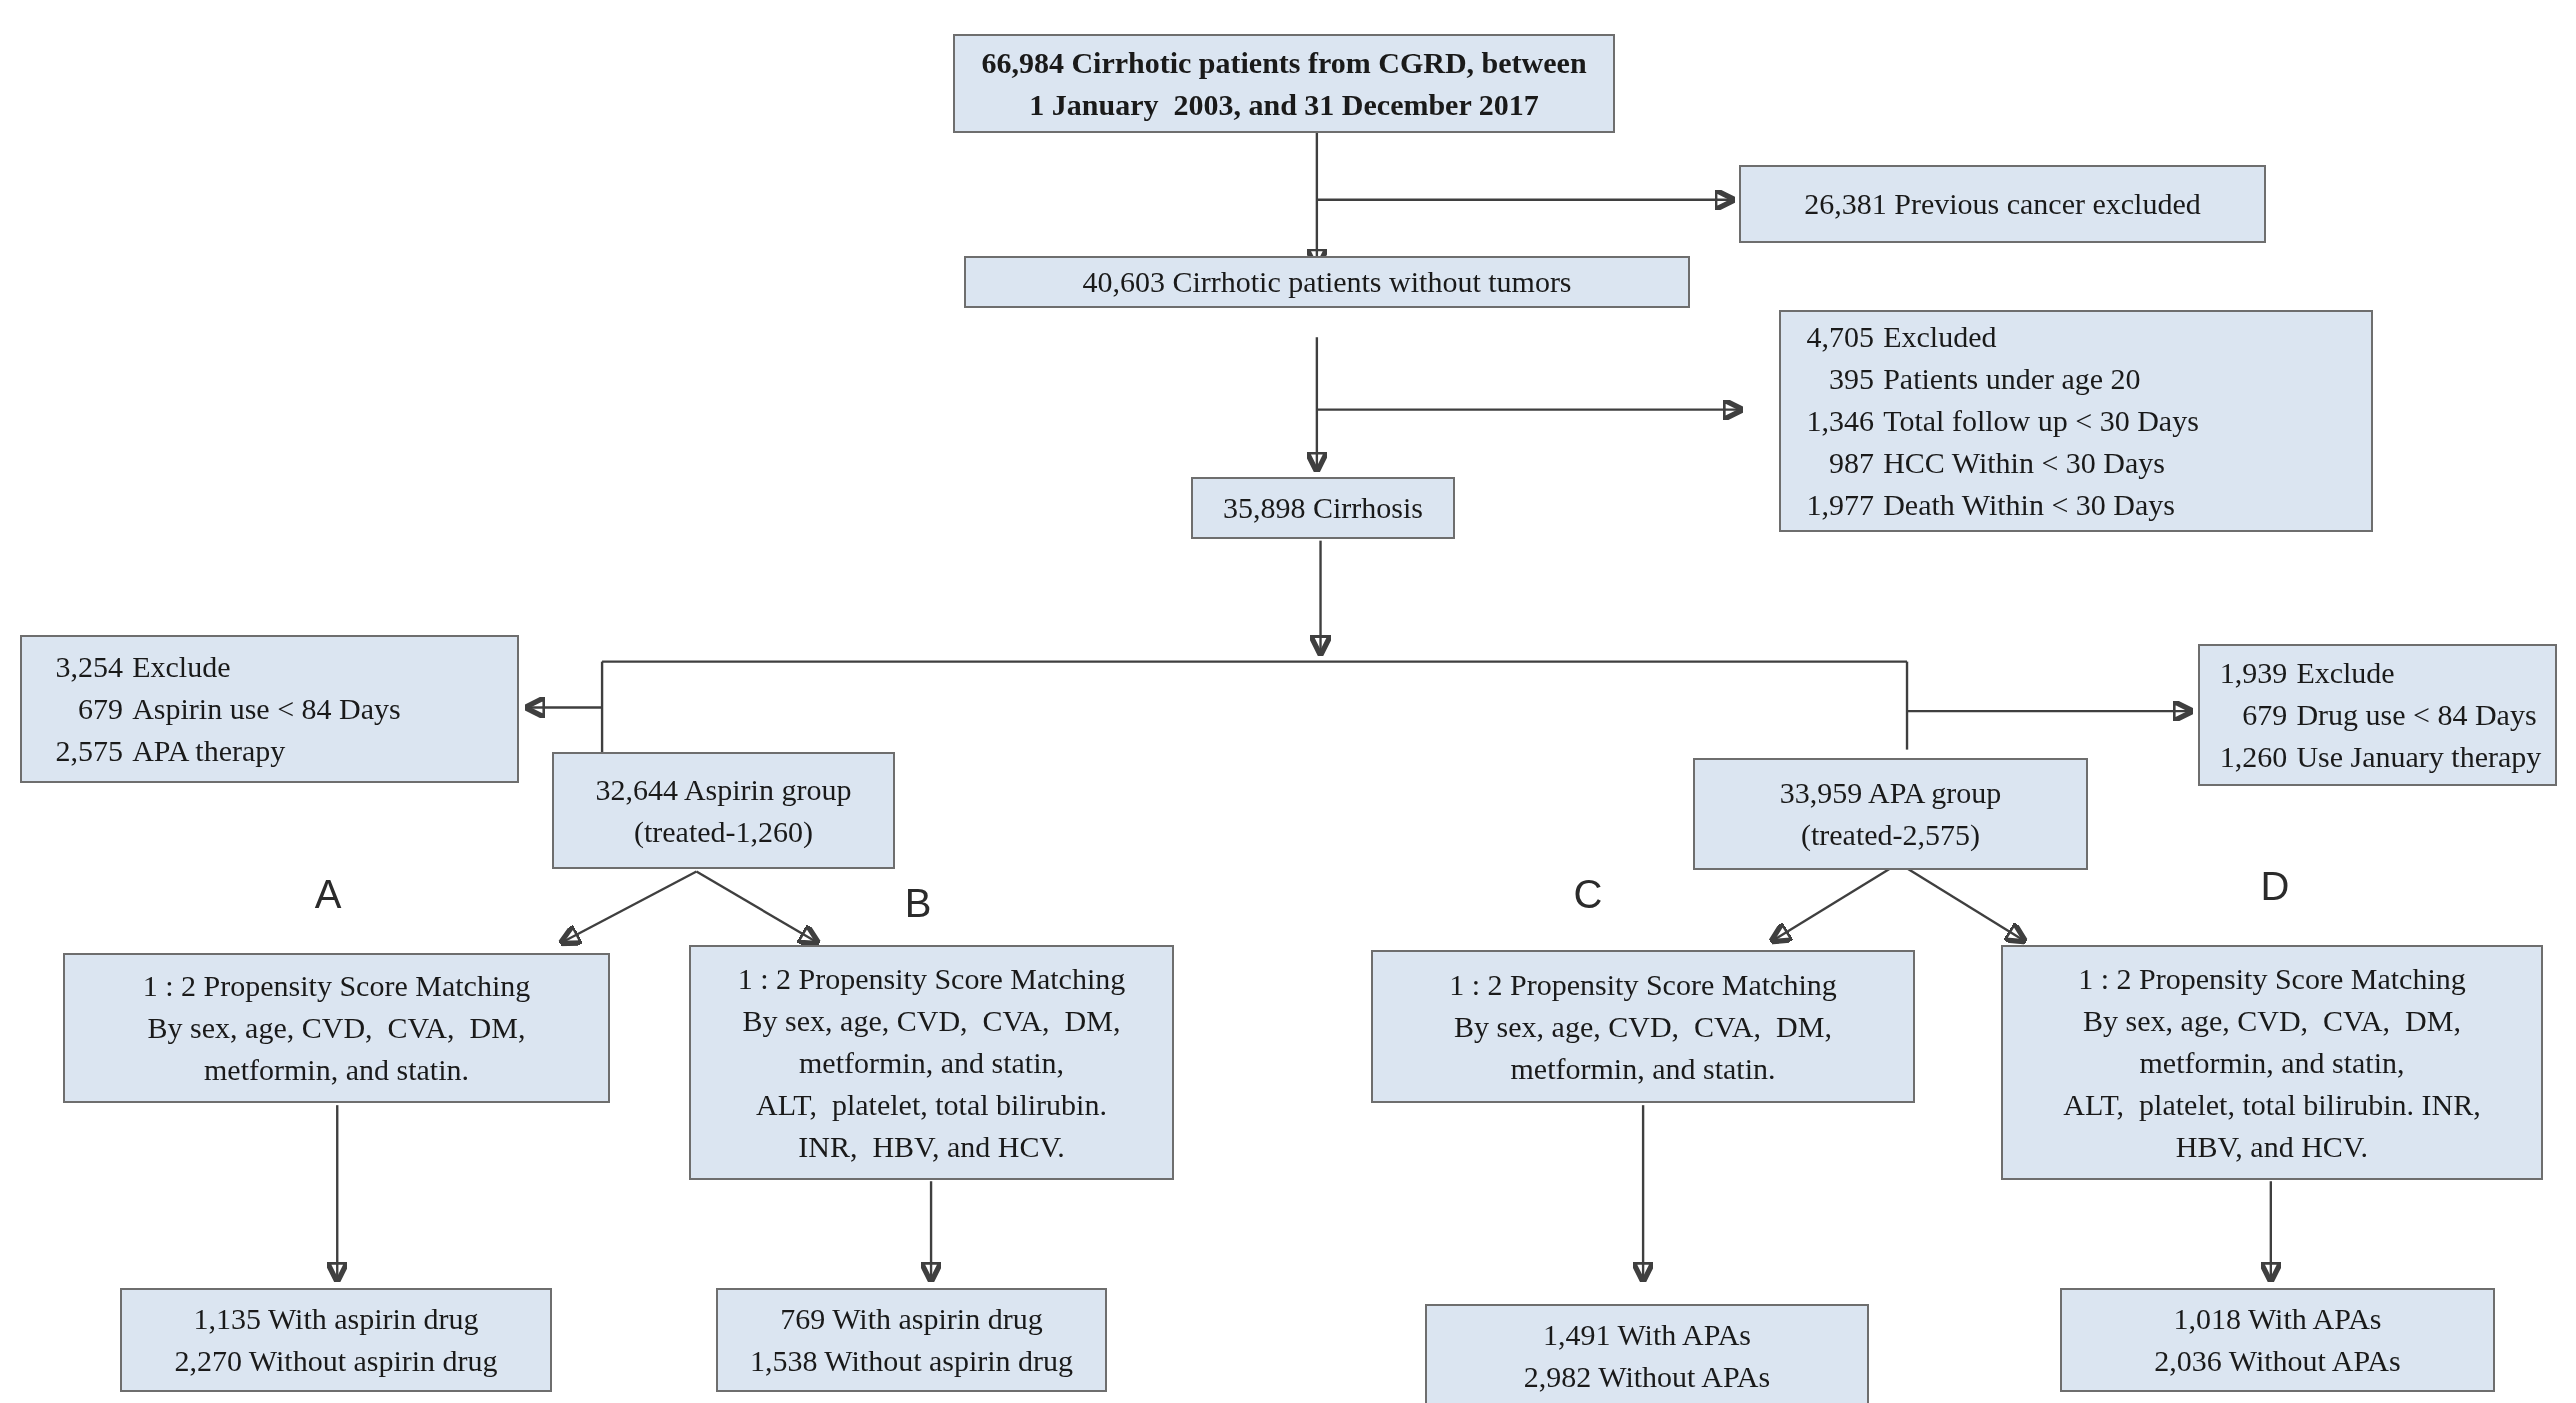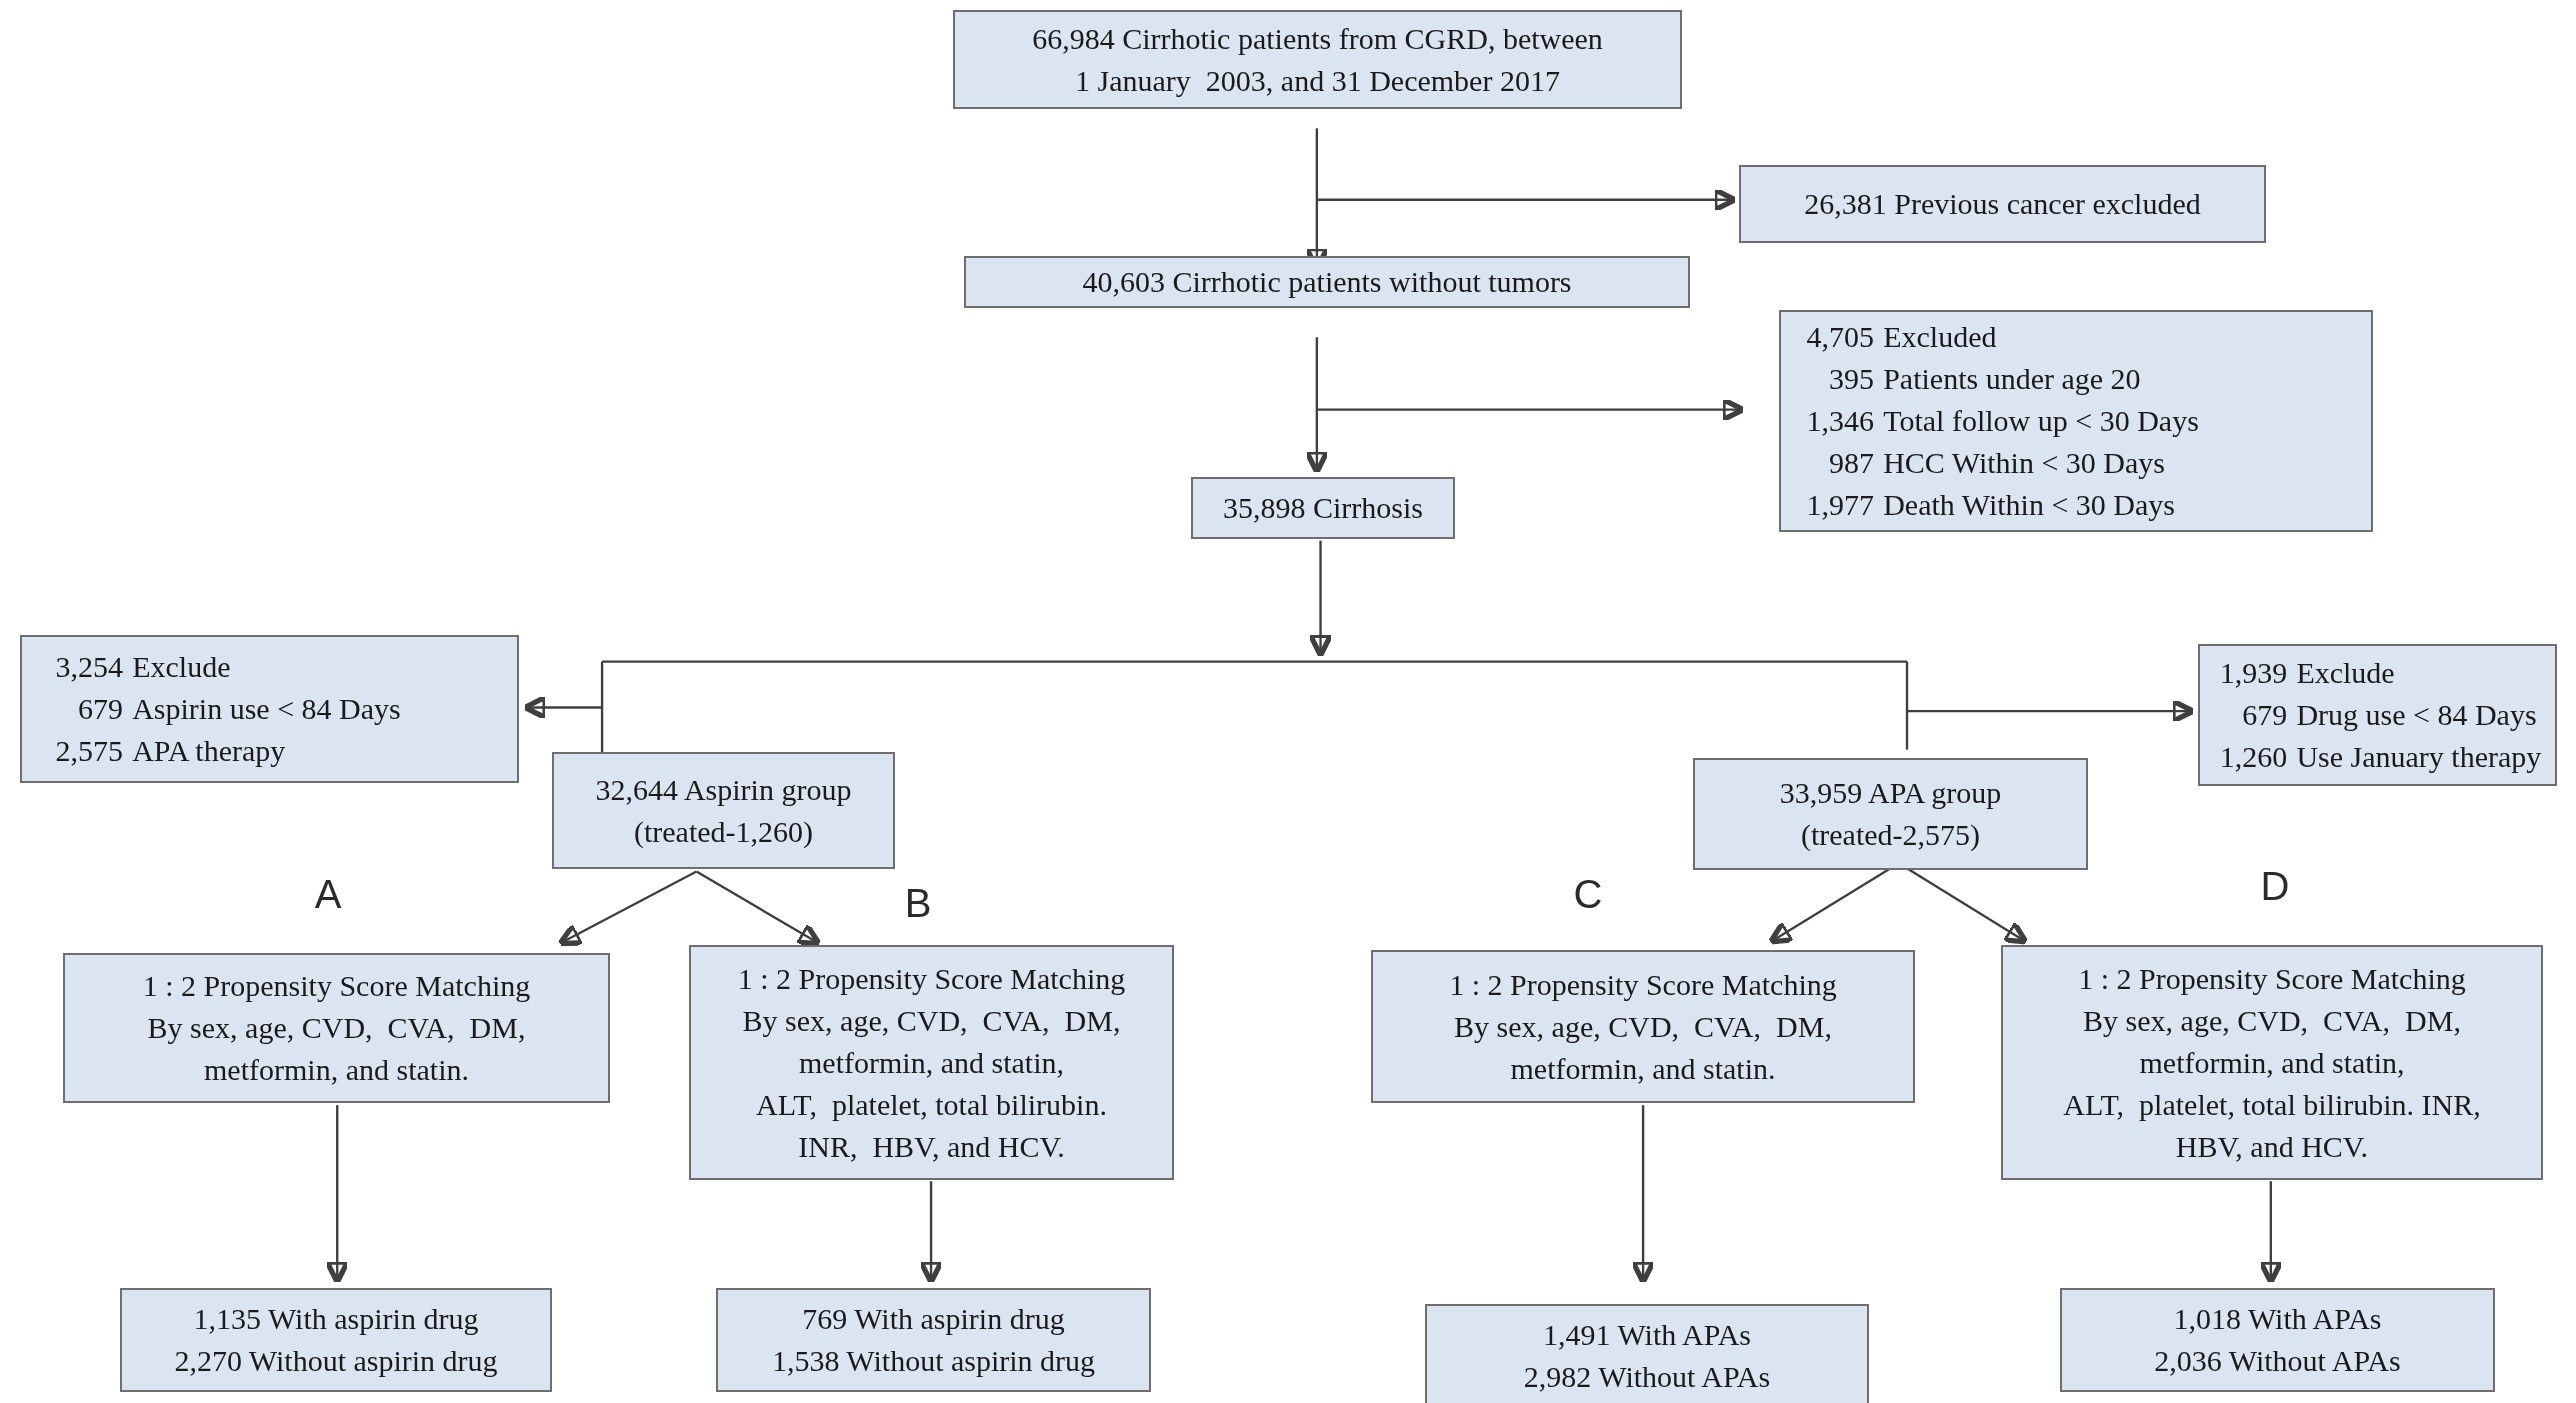--- a/index.html
+++ b/index.html
@@ -19,35 +19,35 @@
        align-items:center;text-align:center;font-size:30px;line-height:1.40;}
   .box .ln{white-space:pre;}
   .box.listbox{align-items:flex-start;text-align:left;}
   .row{display:flex;white-space:pre;}
   .num{display:inline-block;text-align:right;flex:0 0 auto;}
   .txt{padding-left:9.2px;white-space:pre;}
   .arm-label{position:absolute;transform:translate(-50%,-50%);
              font-family:"Liberation Sans", sans-serif;font-size:40px;color:#2b2b2b;}
 
   
-  #b-cgrd      {left:953px;top:10px;  width:729px;height:99px;}
+  #b-cgrd      {left:953px;top:34px;  width:662px;height:99px;font-weight:bold;}
   #b-prevca    {left:1739px;top:165px; width:527px;height:78px;}
   #b-notumor   {left:964px;top:256px; width:726px;height:52px;align-items:center;}
   #b-excl4705  {left:1748px;top:310px; width:594px;height:222px;padding-left:11px;margin-left:31px;}
   #b-cirrh     {left:1191px;top:477px; width:264px;height:62px;}
   #b-exclleft  {left:20px;  top:635px; width:499px;height:148px;}
   #b-exclright {left:2198px;top:644px; width:359px;height:142px;padding-left:9.2px;}
   #b-aspgrp    {left:552px; top:752px; width:343px;height:117px;}
   #b-apagrp    {left:1693px;top:750px; width:395px;height:112px;margin-top:8px;}
   #b-psma      {left:63px;  top:953px;width:547px;height:150px;}
   #b-psmb      {left:689px; top:945px;width:485px;height:235px;}
   #b-psmc      {left:1371px;top:950px;width:544px;height:153px;}
   #b-psmd      {left:2001px;top:945px;width:542px;height:235px;}
   #b-coha      {left:120px; top:1288px;width:432px;height:104px;}
-  #b-cohb      {left:716px; top:1288px;width:435px;height:104px;}
+  #b-cohb      {left:716px; top:1288px;width:391px;height:104px;}
   #b-cohc      {left:1425px;top:1288px;width:444px;height:104px;margin-top:16px;}
   #b-cohd      {left:2060px;top:1288px;width:435px;height:104px;}
 
   #b-excl4705 .num{width:82px;}
   #b-exclleft .num{width:101px;}
   #b-exclright .num{width:78px;}
 
   #lbl-a{left:328px; top:894px;}
   #lbl-b{left:918px;top:903px;}
   #lbl-c{left:1588px;top:894px;}

